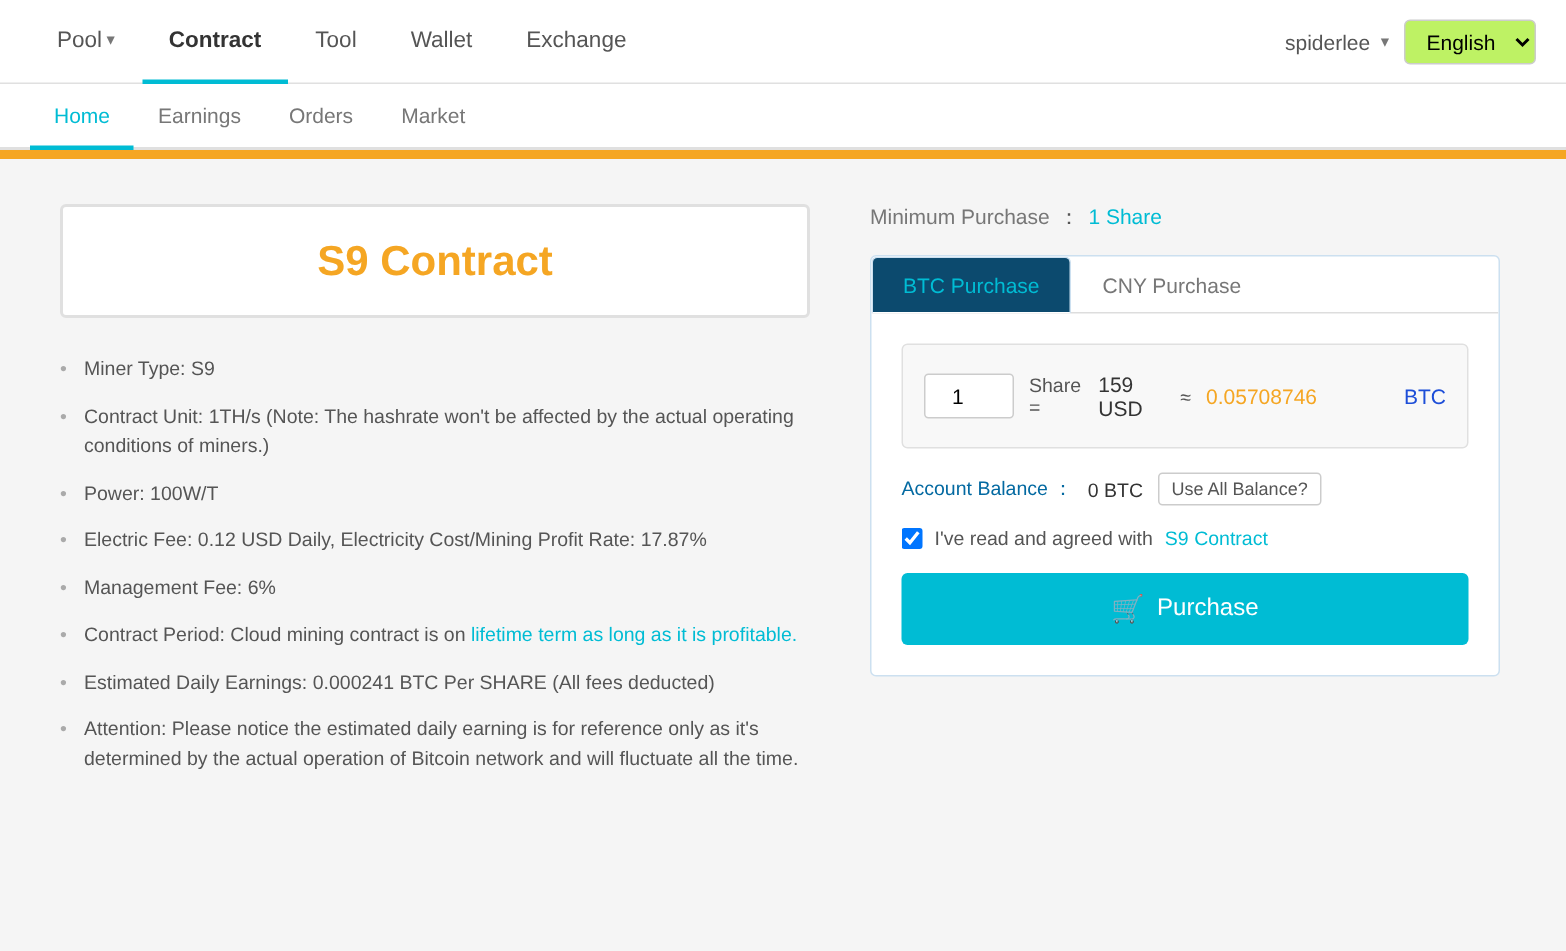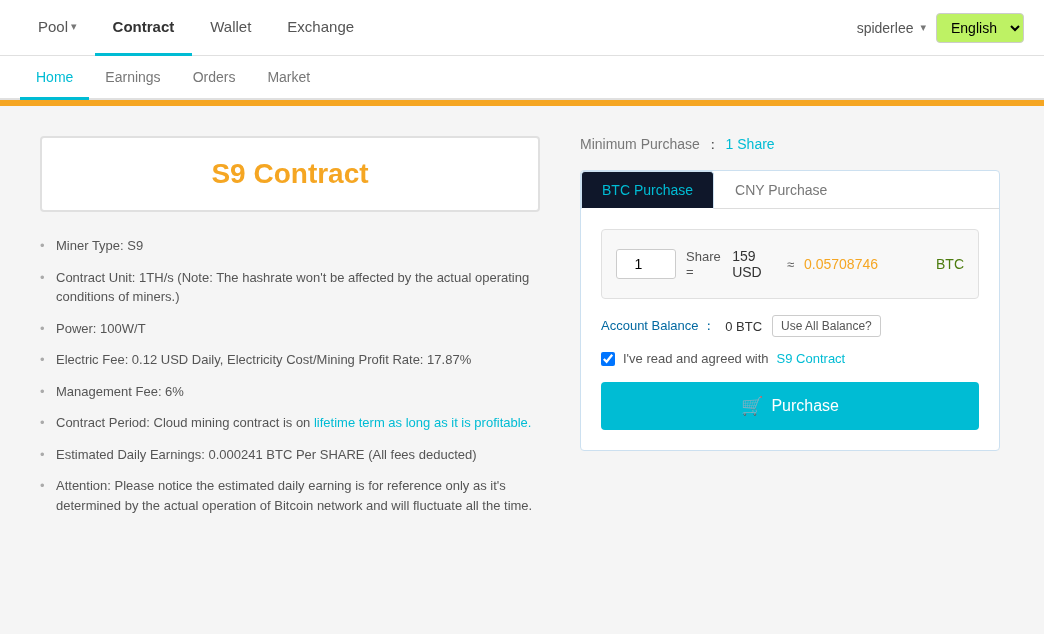--- a/index.html
+++ b/index.html
@@ -179,21 +179,21 @@
       cursor: pointer;
       font-size: 14px;
       color: #777;
       border: 1px solid transparent;
       margin-bottom: -1px;
       border-radius: 4px 4px 0 0;
     }
     .tab.active {
       color: #00bcd4;
       border-color: #cce0f0 #cce0f0 #fff #cce0f0;
-      background: #0f172a;
+      background: #0c4a6e;
     }
 
     .purchase-body {
       padding: 20px;
     }
 
     
     .share-row {
       display: flex;
       align-items: center;
@@ -213,21 +213,21 @@
       text-align: center;
     }
     .share-eq {
       color: #555;
       font-size: 13px;
     }
     .share-usd {
       color: #333;
     }
     .share-btc {
-      color: #4d7c0f;
+      color: #1d4ed8;
       margin-left: 48px;
     }
     .share-btc-val {
       color: #f5a623;
     }
 
     
     .balance-row {
       display: flex;
       align-items: center;
@@ -283,20 +283,23 @@
 <body>
 
 <nav class="top-nav">
   <div class="top-nav-left">
     <a class="nav-item nav-item-pool">
       <span>Pool</span>
       <span class="chevron">▾</span>
     </a>
     <a class="nav-item active">
       <span>Contract</span>
+    </a>
+    <a class="nav-item">
+      <span>Tool</span>
     </a>
     <a class="nav-item">
       <span>Wallet</span>
     </a>
     <a class="nav-item">
       <span>Exchange</span>
     </a>
   </div>
   <div class="top-nav-right">
     <div class="user-menu">

